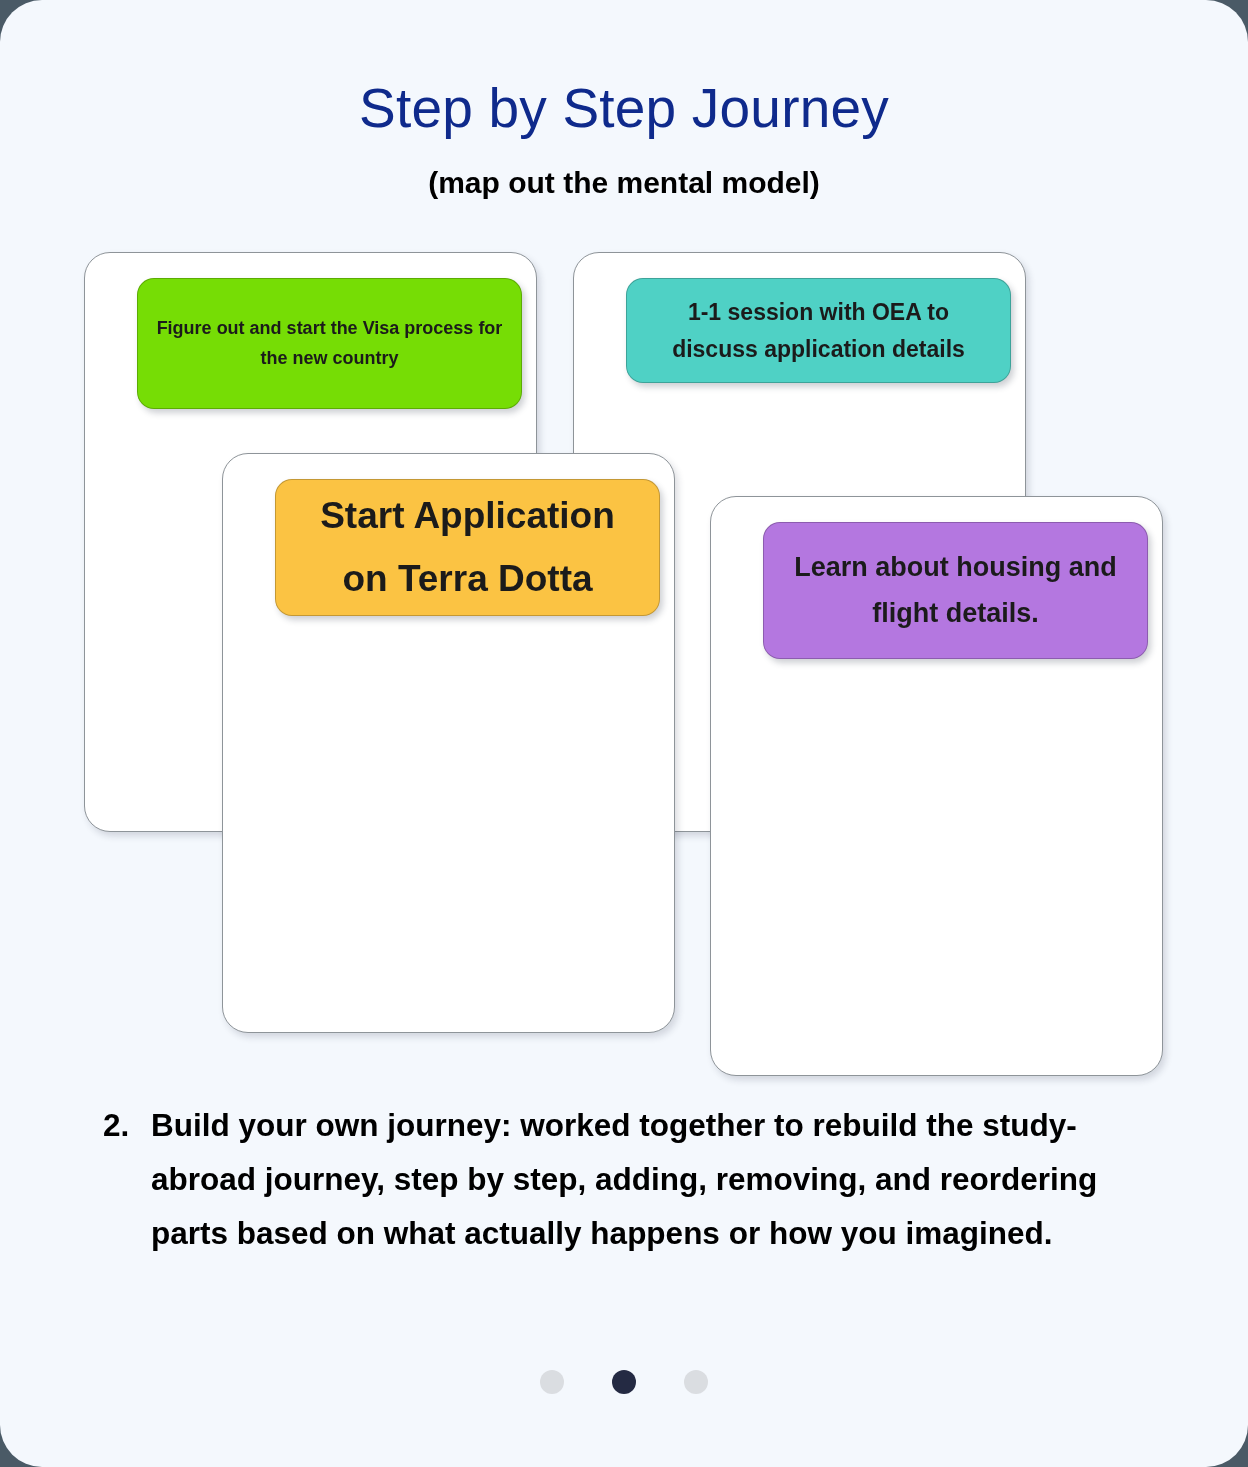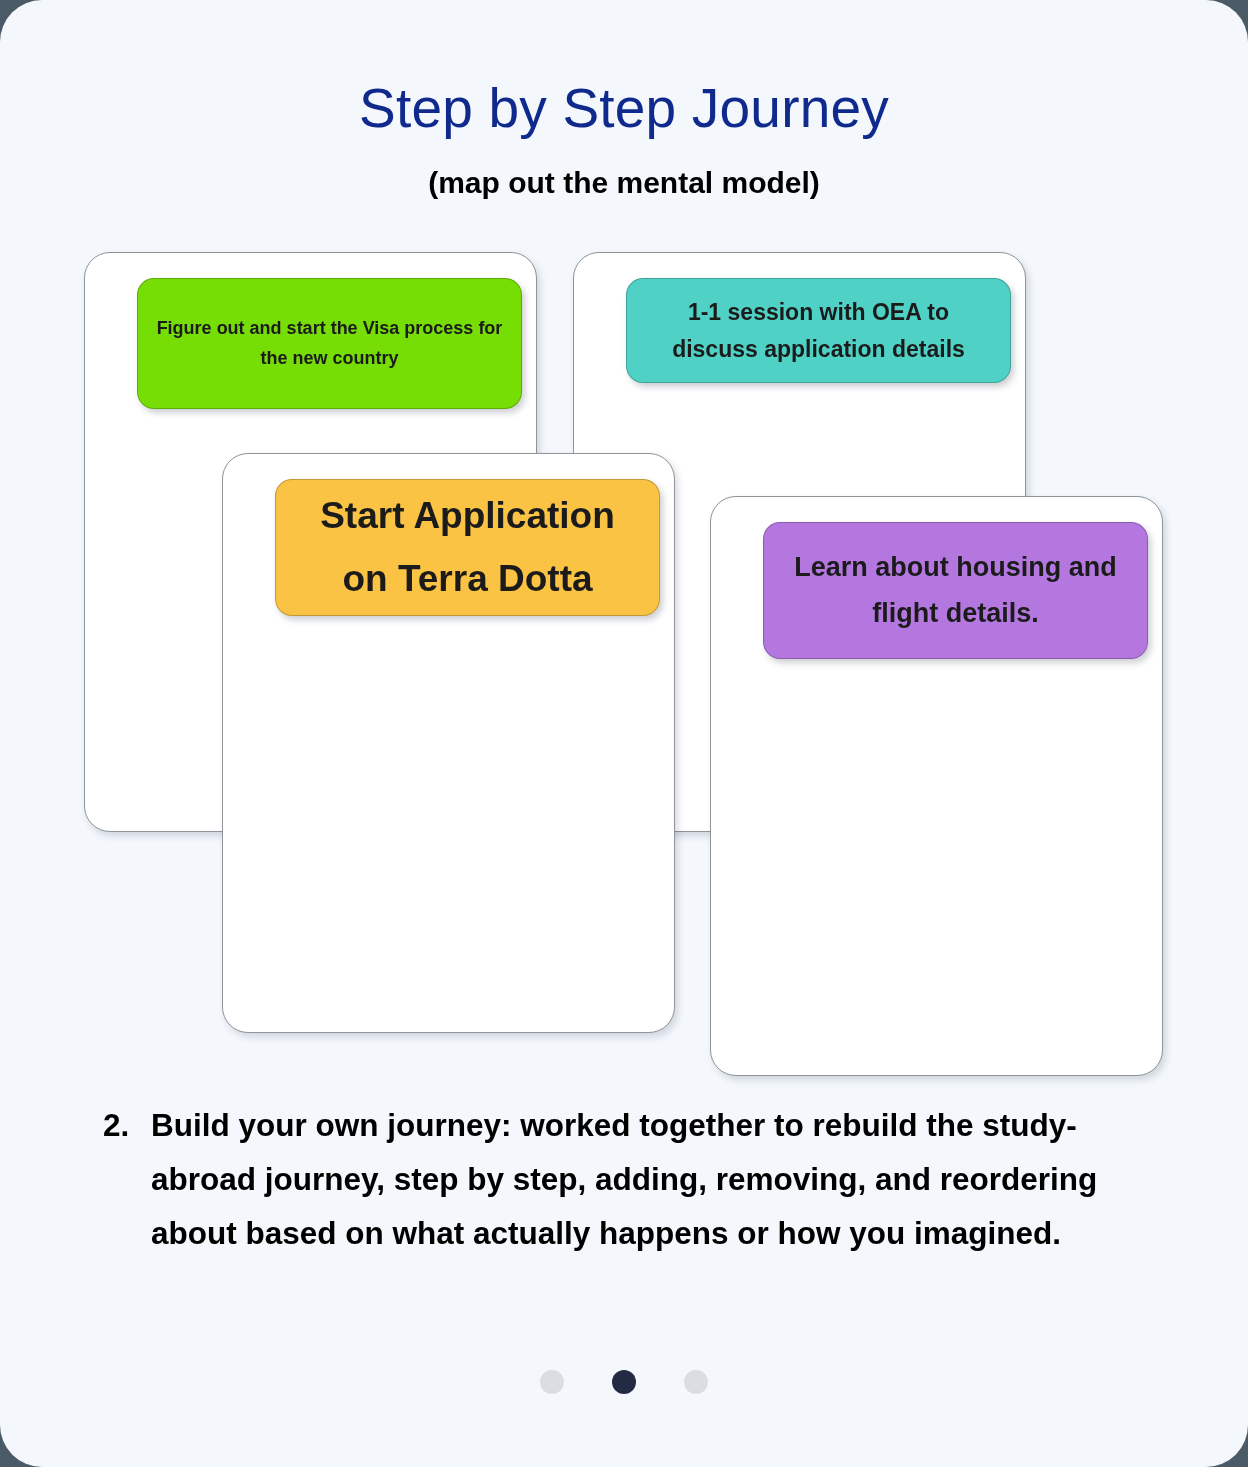--- a/index.html
+++ b/index.html
@@ -168,21 +168,21 @@
     </div>
 
     <div class="jcard card-br front">
       <div class="chip chip-purple">Learn about housing and flight details.</div>
     </div>
 
   </div>
 
   <div class="note">
     <span class="note-num">2.</span>
-    <span class="note-body">Build your own journey: worked together to rebuild the study-abroad journey, step by step, adding, removing, and reordering about based on what actually happens or how you imagined.</span>
+    <span class="note-body">Build your own journey: worked together to rebuild the study-abroad journey, step by step, adding, removing, and reordering parts based on what actually happens or how you imagined.</span>
   </div>
 
   <div class="dots">
     <span class="dot"></span>
     <span class="dot active"></span>
     <span class="dot"></span>
   </div>
 
 </div>
 

